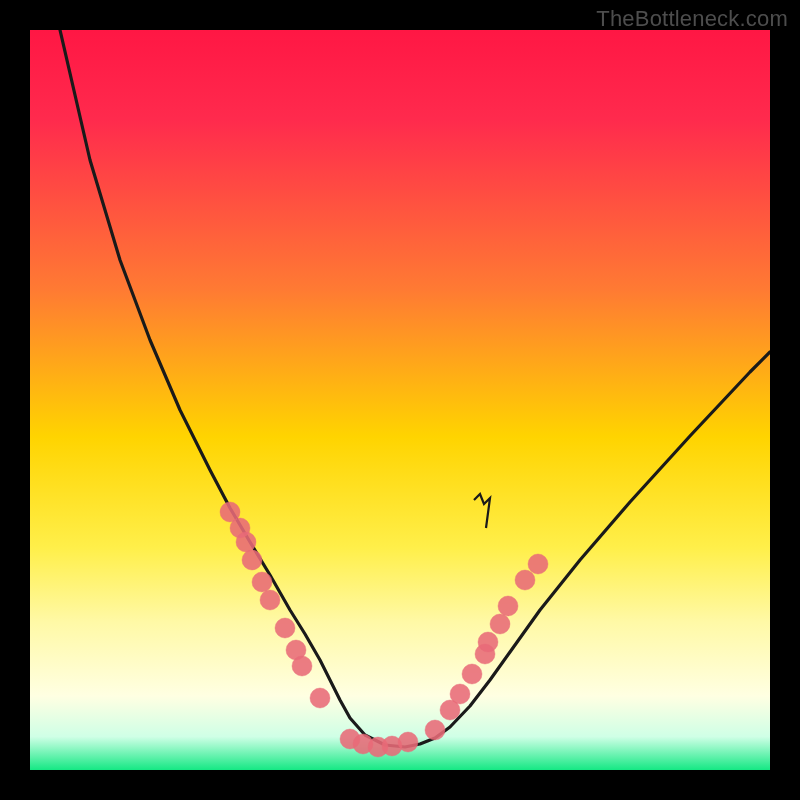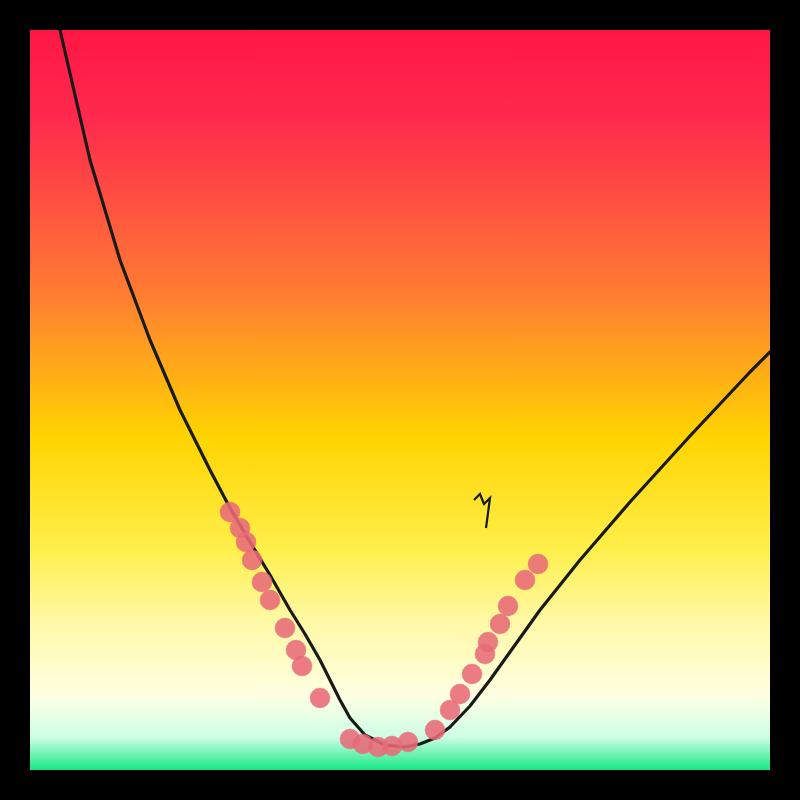--- a/index.html
+++ b/index.html
@@ -35,20 +35,21 @@
     letter-spacing: 0.2px;
     z-index: 20;
     user-select: none;
   }
   svg { display: block; }
 </style>
 </head>
 <body>
 
 <div class="frame">
+  <div class="watermark">TheBottleneck.com</div>
   <div class="plot">
     <svg id="chart-svg" width="740" height="740" viewBox="0 0 740 740">
         <defs>
           <linearGradient id="bg-grad" x1="0" y1="0" x2="0" y2="1">
             <stop offset="0%" stop-color="#ff1744"></stop>
             <stop offset="12%" stop-color="#ff2a4d"></stop>
             <stop offset="35%" stop-color="#ff7a33"></stop>
             <stop offset="55.00000000000001%" stop-color="#ffd400"></stop>
             <stop offset="70%" stop-color="#ffef4a"></stop>
             <stop offset="80%" stop-color="#fff9a6"></stop>

